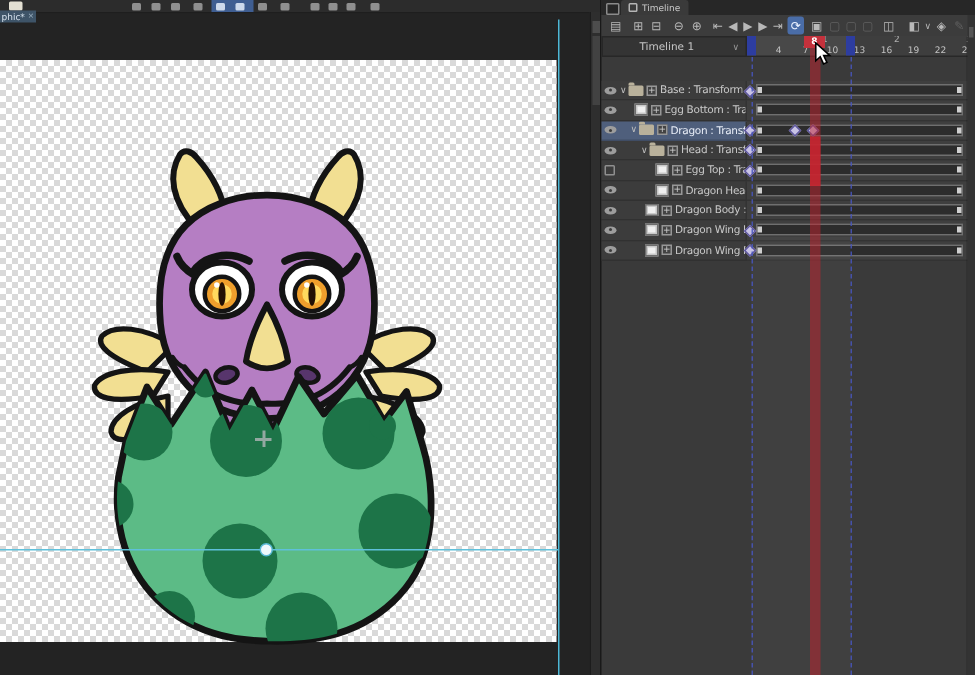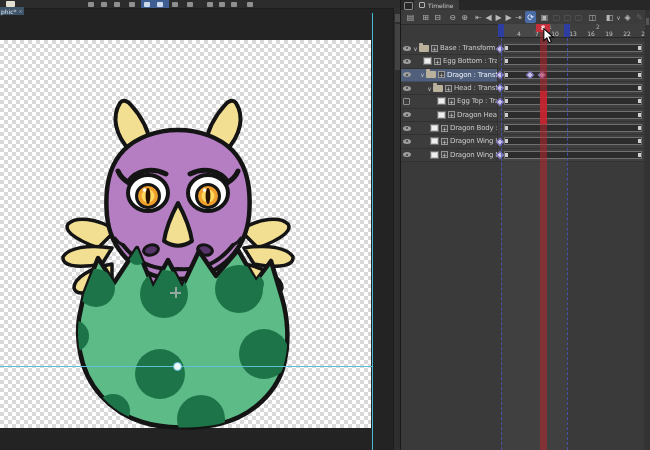--- a/index.html
+++ b/index.html
@@ -55,21 +55,21 @@
            border:1px solid #272727;box-sizing:border-box;display:flex;align-items:center;}
   #tl-name .lb{flex:1;text-align:center;font-size:7px;color:#c6c6c6;}
   #tl-name .chev{font-size:6px;color:#9a9a9a;margin-right:3px;}
   #ruler{position:absolute;left:97px;top:24px;width:153px;height:14px;background:#3e3e3e;
          border-bottom:1px solid #282828;box-sizing:border-box;overflow:hidden;}
   #ruler .range{position:absolute;left:0;top:0;width:69px;height:14px;background:rgba(255,255,255,.055);}
   .sec-lb{position:absolute;top:0;font-size:6px;color:#aeaeae;line-height:6px;}
   .frm-lb{position:absolute;top:6px;font-size:6px;color:#c2c2c2;line-height:7px;transform:translateX(-50%);}
   .mark{position:absolute;top:0;width:6px;height:14px;background:#2d3da0;}
   
-  #tl-rows{position:absolute;left:0;top:42px;width:250px;}
+  #tl-rows{position:absolute;left:0;top:54px;width:250px;}
   .tl-row{height:13.34px;display:flex;}
   .lab{width:97px;flex:none;display:flex;align-items:center;background:#3c3c3c;
        border-bottom:1px solid rgba(0,0,0,.18);border-right:1px solid #333;
        box-sizing:border-box;overflow:hidden;}
   .lab.sel{background:#4f5f7c;}
   .trk{position:relative;flex:1;background:#3f3f3f;border-bottom:1px solid rgba(0,0,0,.18);box-sizing:border-box;}
   .eyec{width:11px;flex:none;display:flex;align-items:center;justify-content:center;}
   .eye{width:8px;height:5px;border-radius:50%;background:#9d9d9d;position:relative;}
   .eye:after{content:"";position:absolute;left:3px;top:1.5px;width:2px;height:2px;background:#3c3c3c;border-radius:50%;}
   .novis{width:7px;height:7px;border:1px solid #8f8f8f;border-radius:1px;box-sizing:border-box;}
@@ -238,20 +238,24 @@
         <div class="tb-btn dim" style="left: 161px;">▢</div>
         <div class="tb-btn dim" style="left: 172px;">▢</div>
         <div class="tb-btn" style="left: 186px;">◫</div>
         <div class="tb-btn" style="left: 203px;">◧</div>
         <div class="tb-btn narrow" style="left: 214px;">∨</div>
         <div class="tb-btn" style="left: 221px;">◈</div>
         <div class="tb-btn dim" style="left: 233px;">✎</div>
         <div class="tb-btn dim" style="left: 242px;">╱</div>
       </div>
 
+    <div id="tl-name">
+      <span class="lb">Timeline 1</span>
+      <span class="chev">∨</span>
+    </div>
 
     <div id="ruler">
       <div class="range"></div>
     <span class="sec-lb" style="left: 2px;">0</span>
         <span class="sec-lb" style="left: 50px;">1</span>
         <span class="sec-lb" style="left: 98px;">2</span>
         <span class="sec-lb" style="left: 146px;">3</span>
         <span class="frm-lb" style="left: 3px;">1</span>
         <span class="frm-lb" style="left: 21px;">4</span>
         <span class="frm-lb" style="left: 39px;">7</span>

